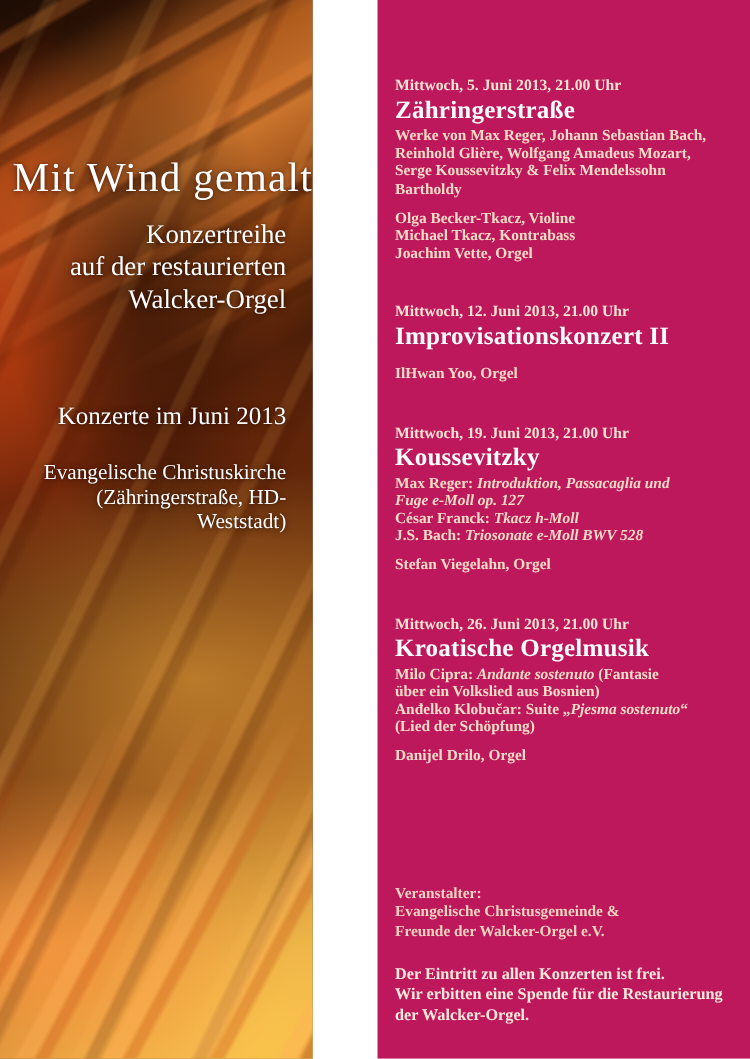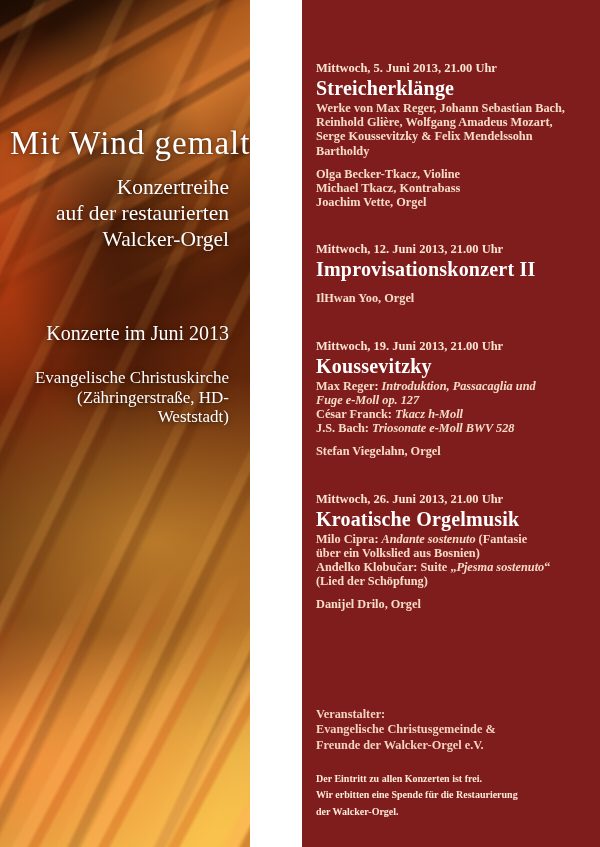--- a/index.html
+++ b/index.html
@@ -48,33 +48,33 @@
   .title-block{position:absolute;top:124px;right:21px;left:10px;text-align:right;}
   .poster-title{font-size:33px;line-height:38px;font-weight:400;margin:0 0 12px;letter-spacing:1px;white-space:nowrap;}
   .subtitle-line{font-size:21.5px;line-height:26px;}
   .info-block{position:absolute;top:320px;right:21px;left:20px;text-align:right;}
   .season-line{font-size:20px;line-height:26px;margin:0 0 22px;}
   .venue-line{font-size:17px;line-height:19.5px;}
 
   
   .panel{
     position:absolute;top:0;right:0;bottom:0;left:302px;
-    background:#7f1d1d;color:#f7dcc5;
+    background:#be185d;color:#f7dcc5;
     padding:60px 14px 0 14px;box-sizing:border-box;overflow:hidden;
   }
   .concert{margin:0 0 32px;}
   .concert-date{font-size:12.5px;line-height:16px;font-weight:700;color:#f9e3d1;}
   .concert-title{font-size:20px;line-height:25px;font-weight:700;color:#ffffff;margin:0;letter-spacing:.2px;}
   .line{font-size:12.3px;line-height:14.2px;font-weight:700;}
   .it{font-style:italic;}
   .performers{margin-top:9px;}
   .organizer{margin-top:95px;}
   .organizer .line{color:#f3d4bf;line-height:15.5px;}
   .footer{margin-top:18px;}
-  .footer .line{color:#fdeadb;font-size:10px;line-height:16.3px;font-family:Liberation Serif, serif;}
+  .footer .line{color:#fdeadb;font-size:13px;line-height:16.3px;font-family:Liberation Serif, serif;}
 </style>
 </head>
 <body>
 
 <div class="poster">
 
   <div class="photo">
     <div class="ribbons-top"></div>
     <div class="ribbons-bottom"></div>
 
@@ -93,21 +93,21 @@
         <div class="venue-line">Evangelische Christuskirche</div>
         <div class="venue-line">(Zähringerstraße, HD-Weststadt)</div>
       </div>
     </div>
   </div>
 
   <div class="panel">
     <div>
   <div class="concert">
     <div class="concert-date">Mittwoch, 5. Juni 2013, 21.00 Uhr</div>
-    <h2 class="concert-title">Streicherklänge</h2>
+    <h2 class="concert-title">Zähringerstraße</h2>
     <div class="program">
             <div class="line"><span>Werke von Max Reger, Johann Sebastian Bach,</span></div>
             <div class="line"><span>Reinhold Glière, Wolfgang Amadeus Mozart,</span></div>
             <div class="line"><span>Serge Koussevitzky &amp; Felix Mendelssohn Bartholdy</span></div>
           </div>
     <div class="performers">
             <div class="line">Olga Becker-Tkacz, Violine</div>
             <div class="line">Michael Tkacz, Kontrabass</div>
             <div class="line">Joachim Vette, Orgel</div>
           </div>

